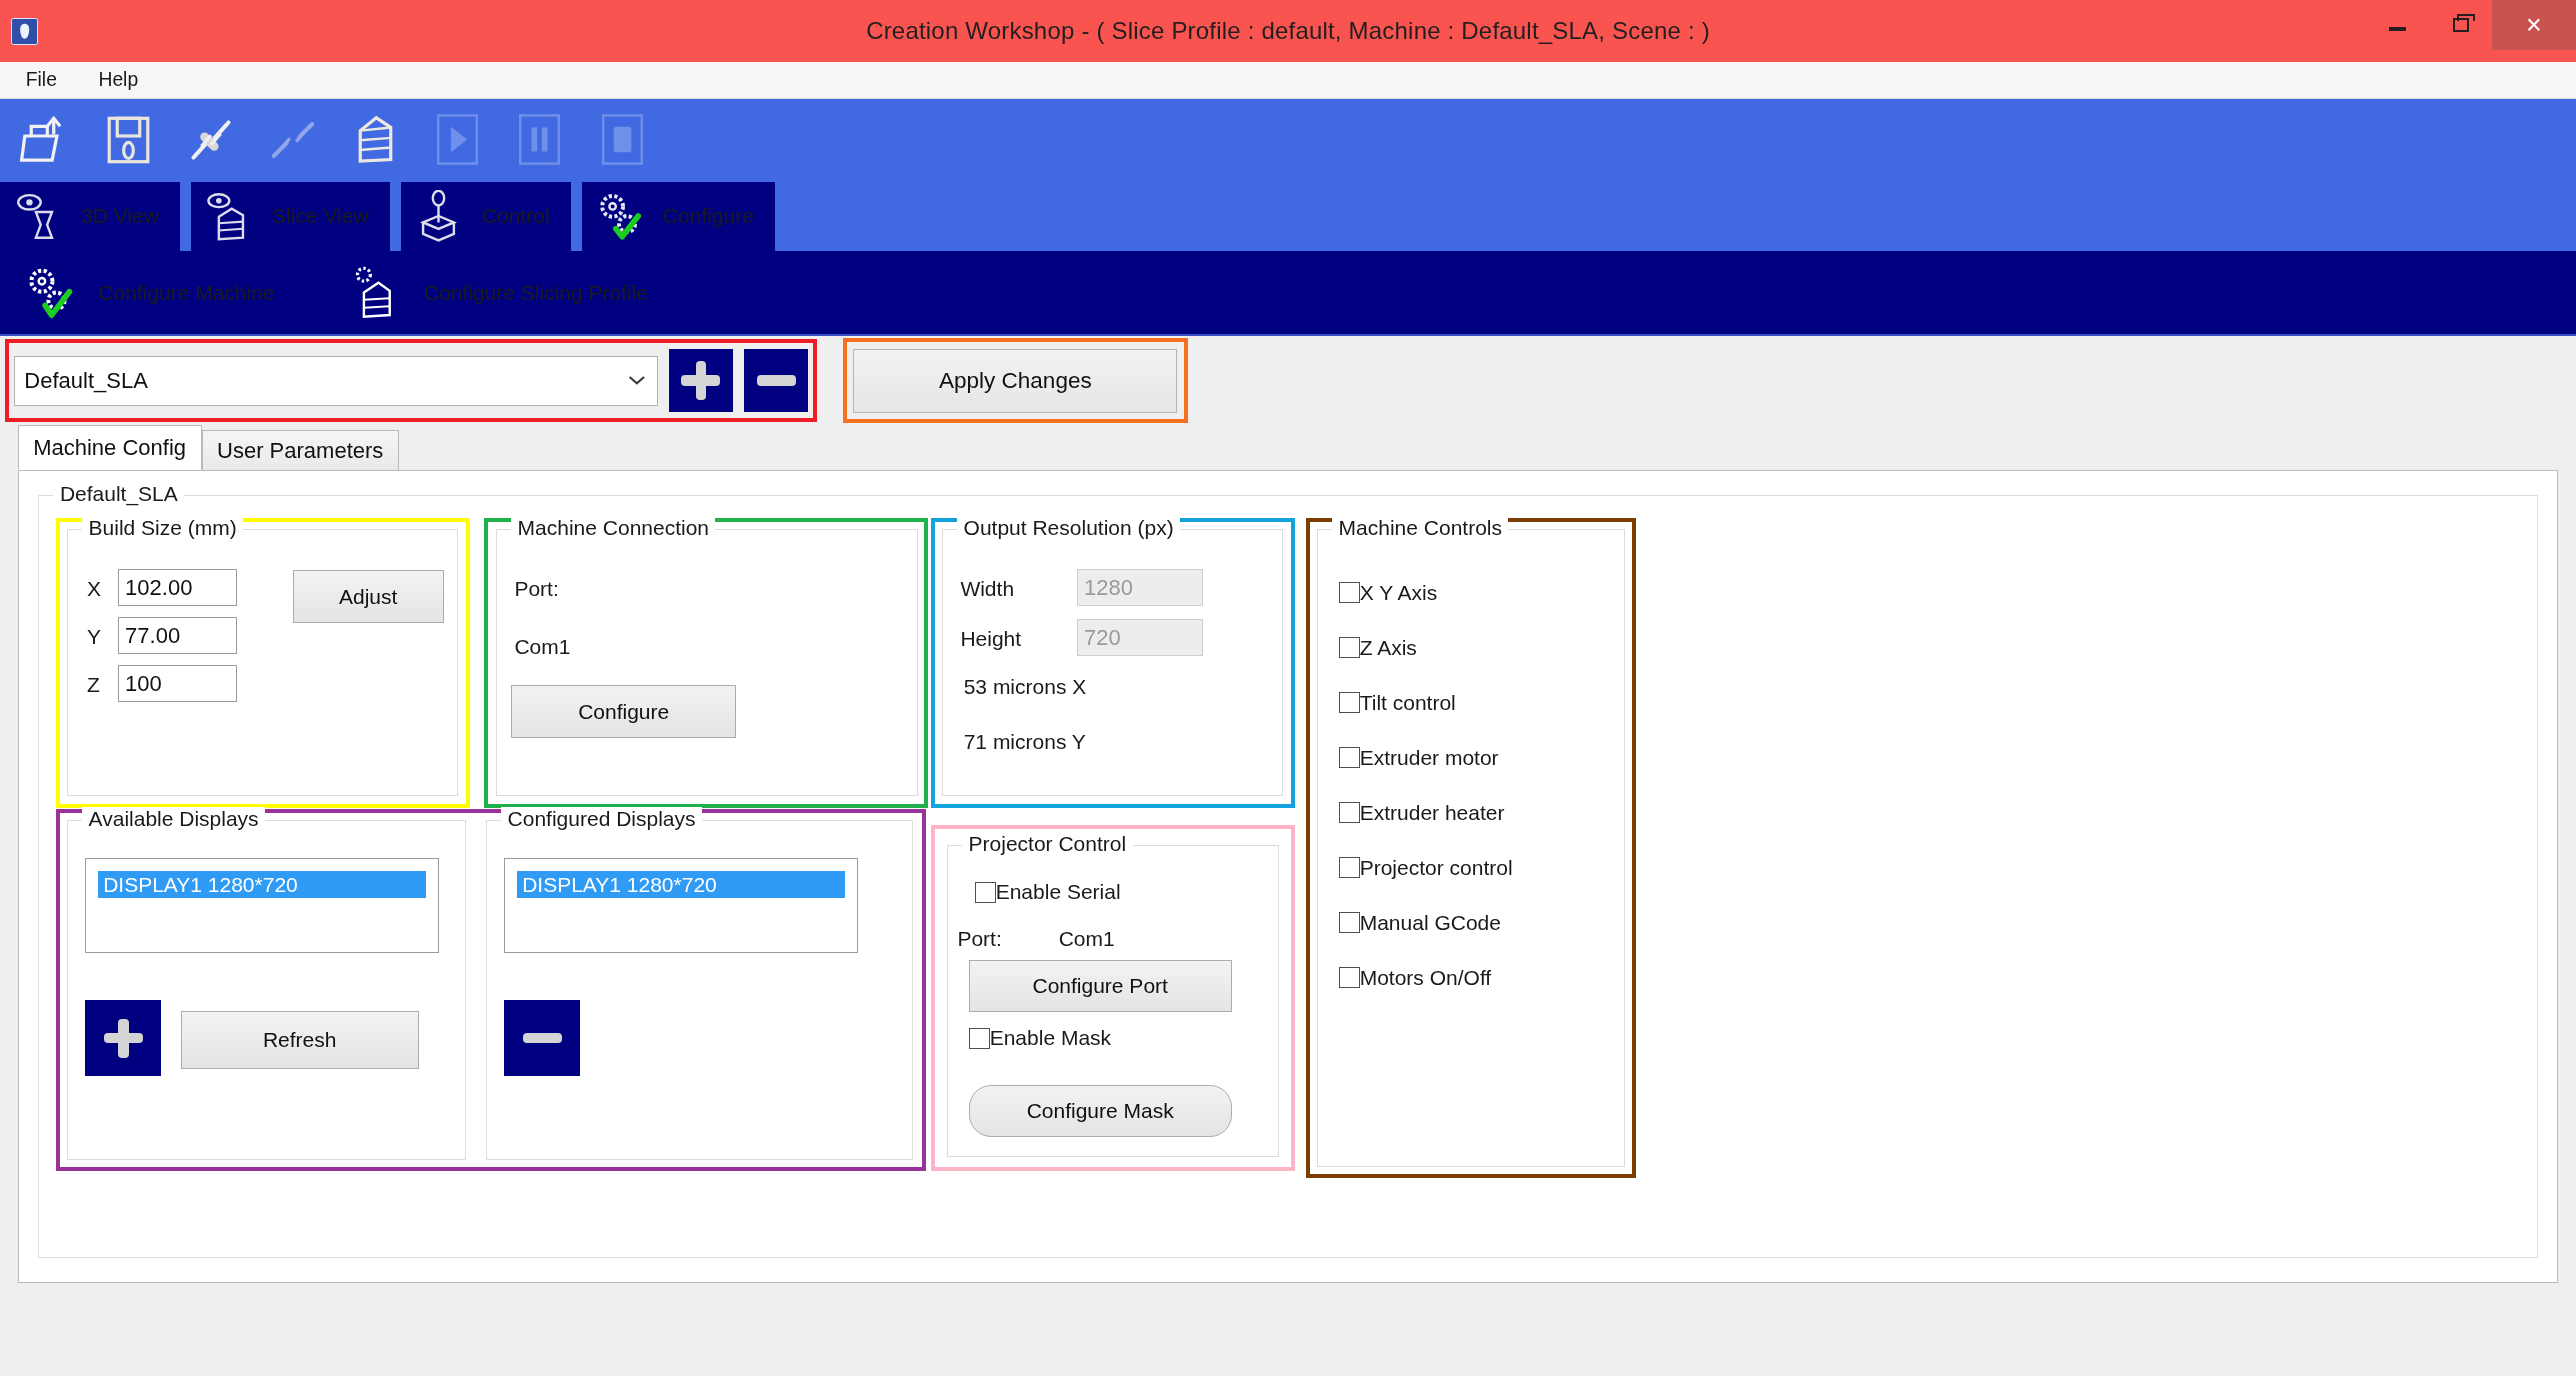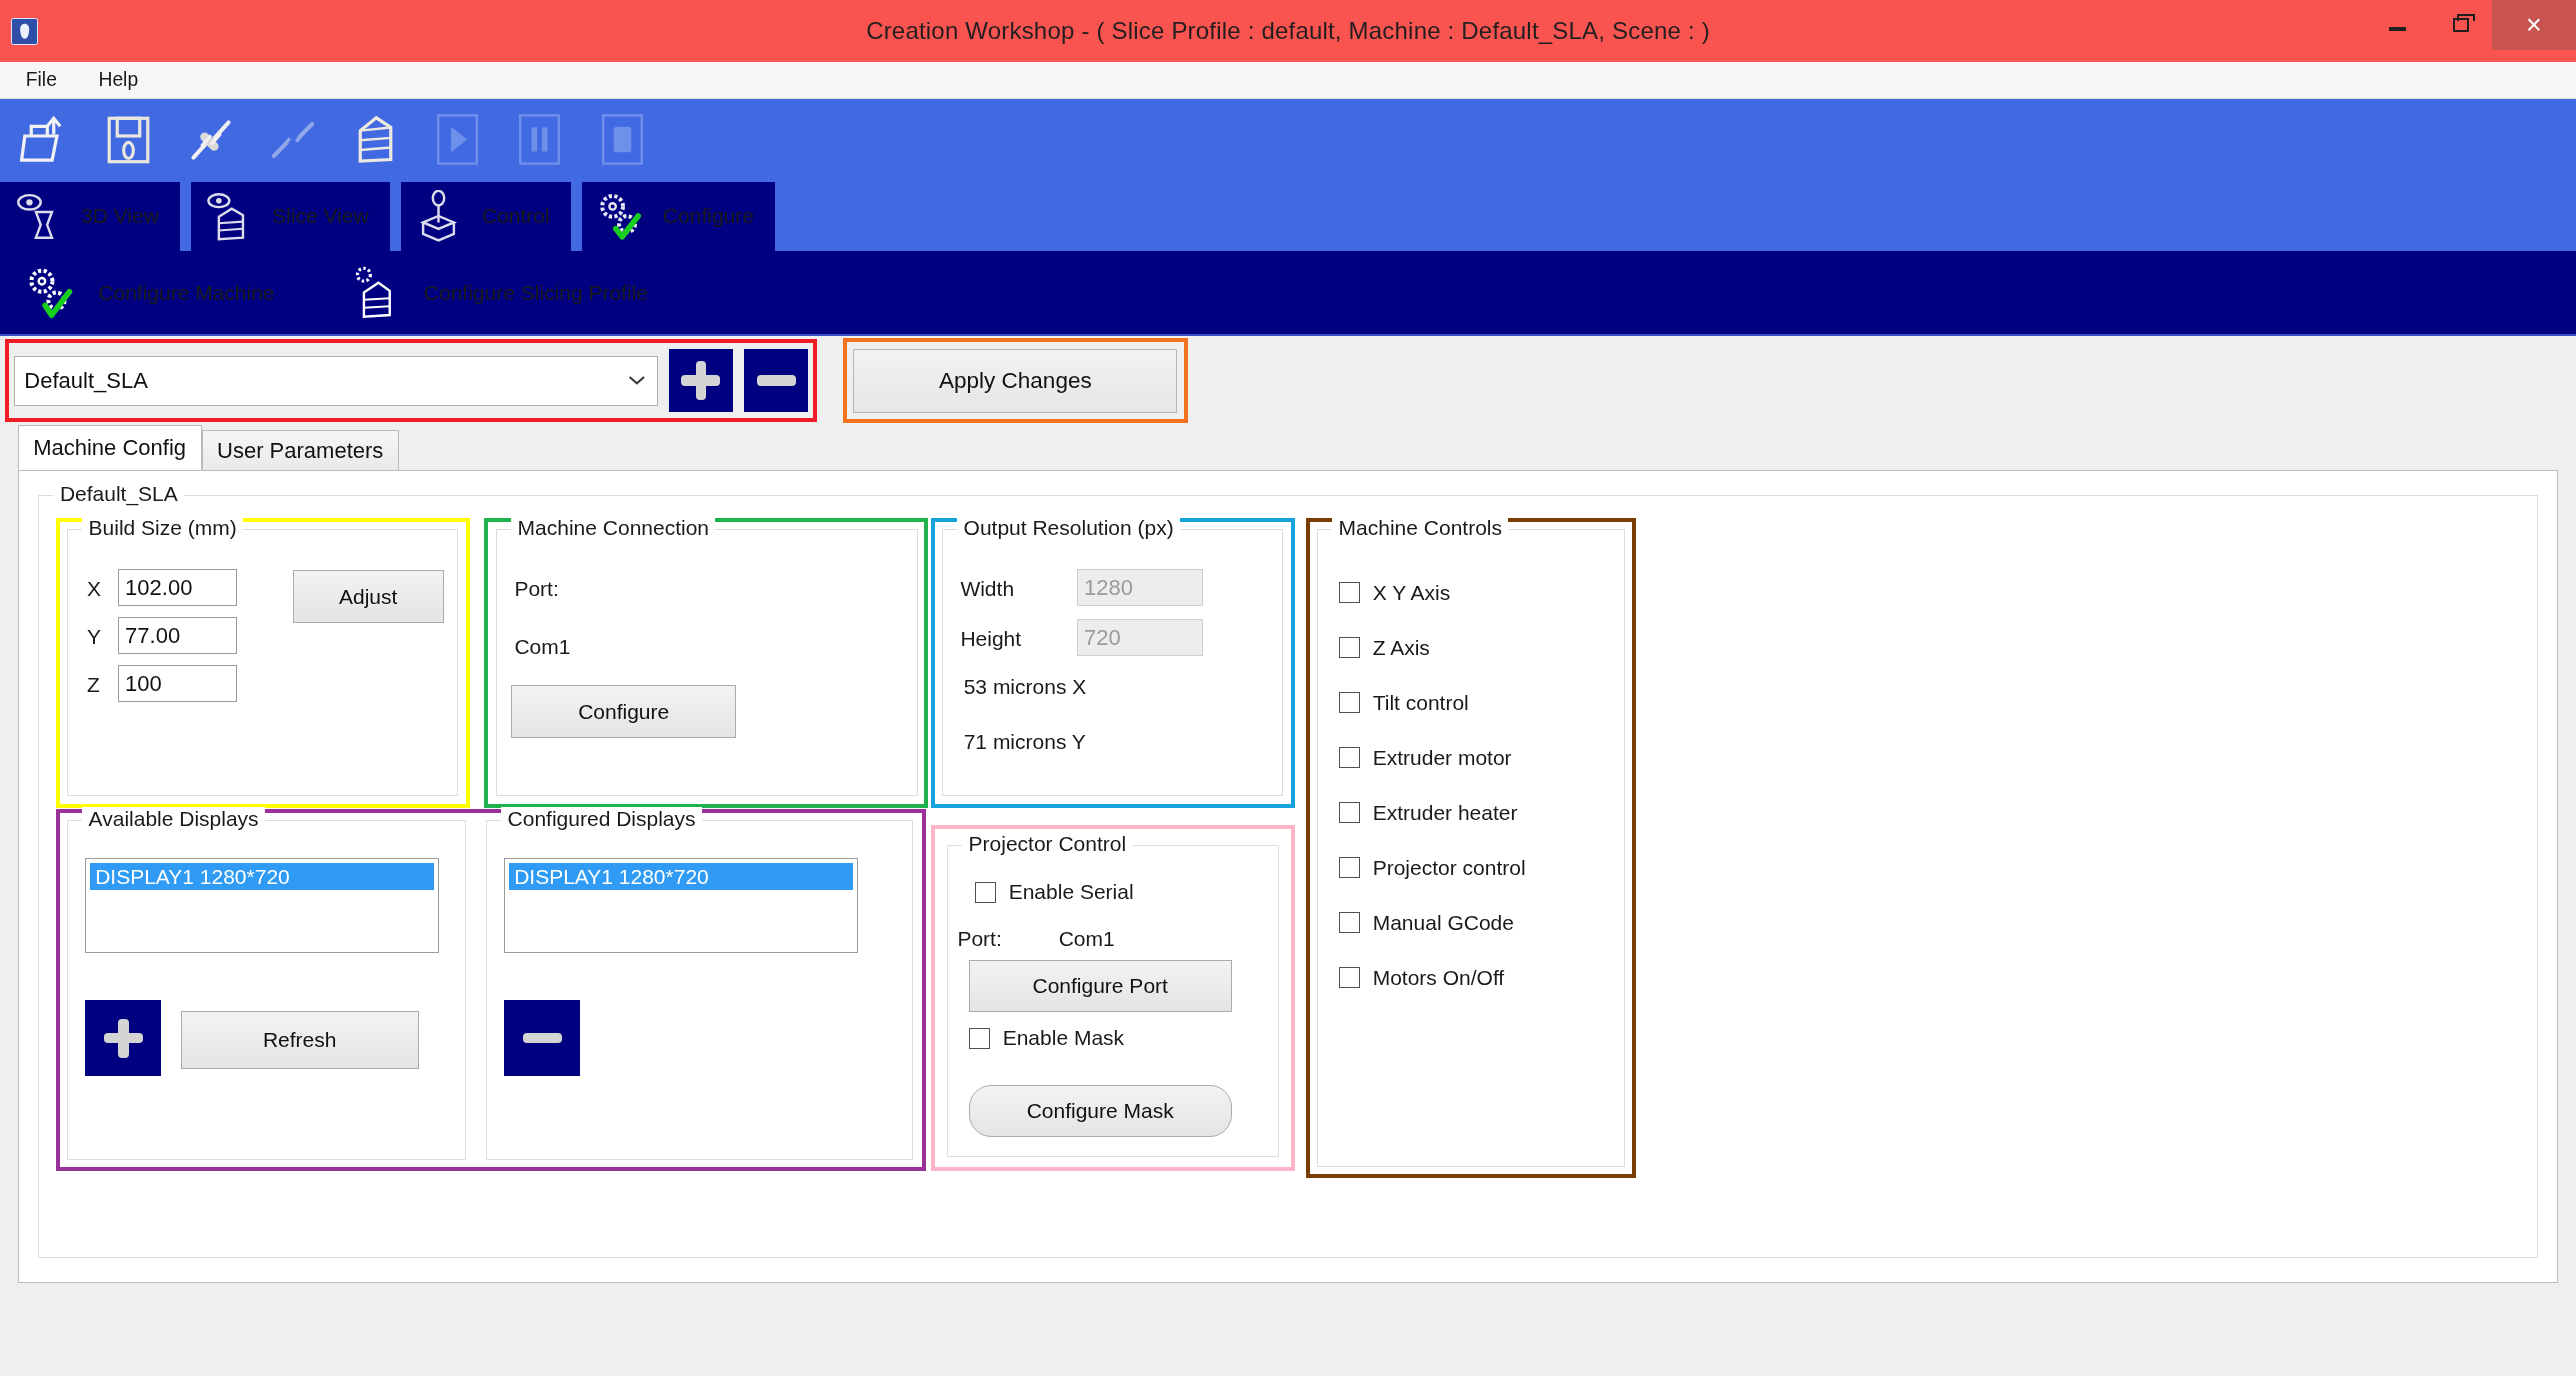--- a/index.html
+++ b/index.html
@@ -243,31 +243,31 @@
   }
   .btn {
     background: linear-gradient(#f3f3f3,#e4e4e4);
     border: 0.8px solid #ababab;
     display: flex; align-items: center; justify-content: center;
     font-size: 21px; color: #111;
   }
   .listbox {
     background: #ffffff;
     border: 0.8px solid #9b9b9b;
-    padding: 4px;
+    padding: 12px;
   }
   .listbox .sel {
     background: #2f9bf5;
     color: #ffffff;
     font-size: 21px;
     padding: 1.6px 4.8px;
     white-space: nowrap;
   }
   .cbrow {
-    display: flex; align-items: center; gap: 13px;
+    display: flex; align-items: center; 
     font-size: 21px; color: #1a1a1a;
   }
   .cbox {
     width: 21px; height: 21px;
     border: 1.6px solid #4f4f4f;
     background: #ffffff;
     flex: 0 0 auto;
   }
 </style>
 </head>

